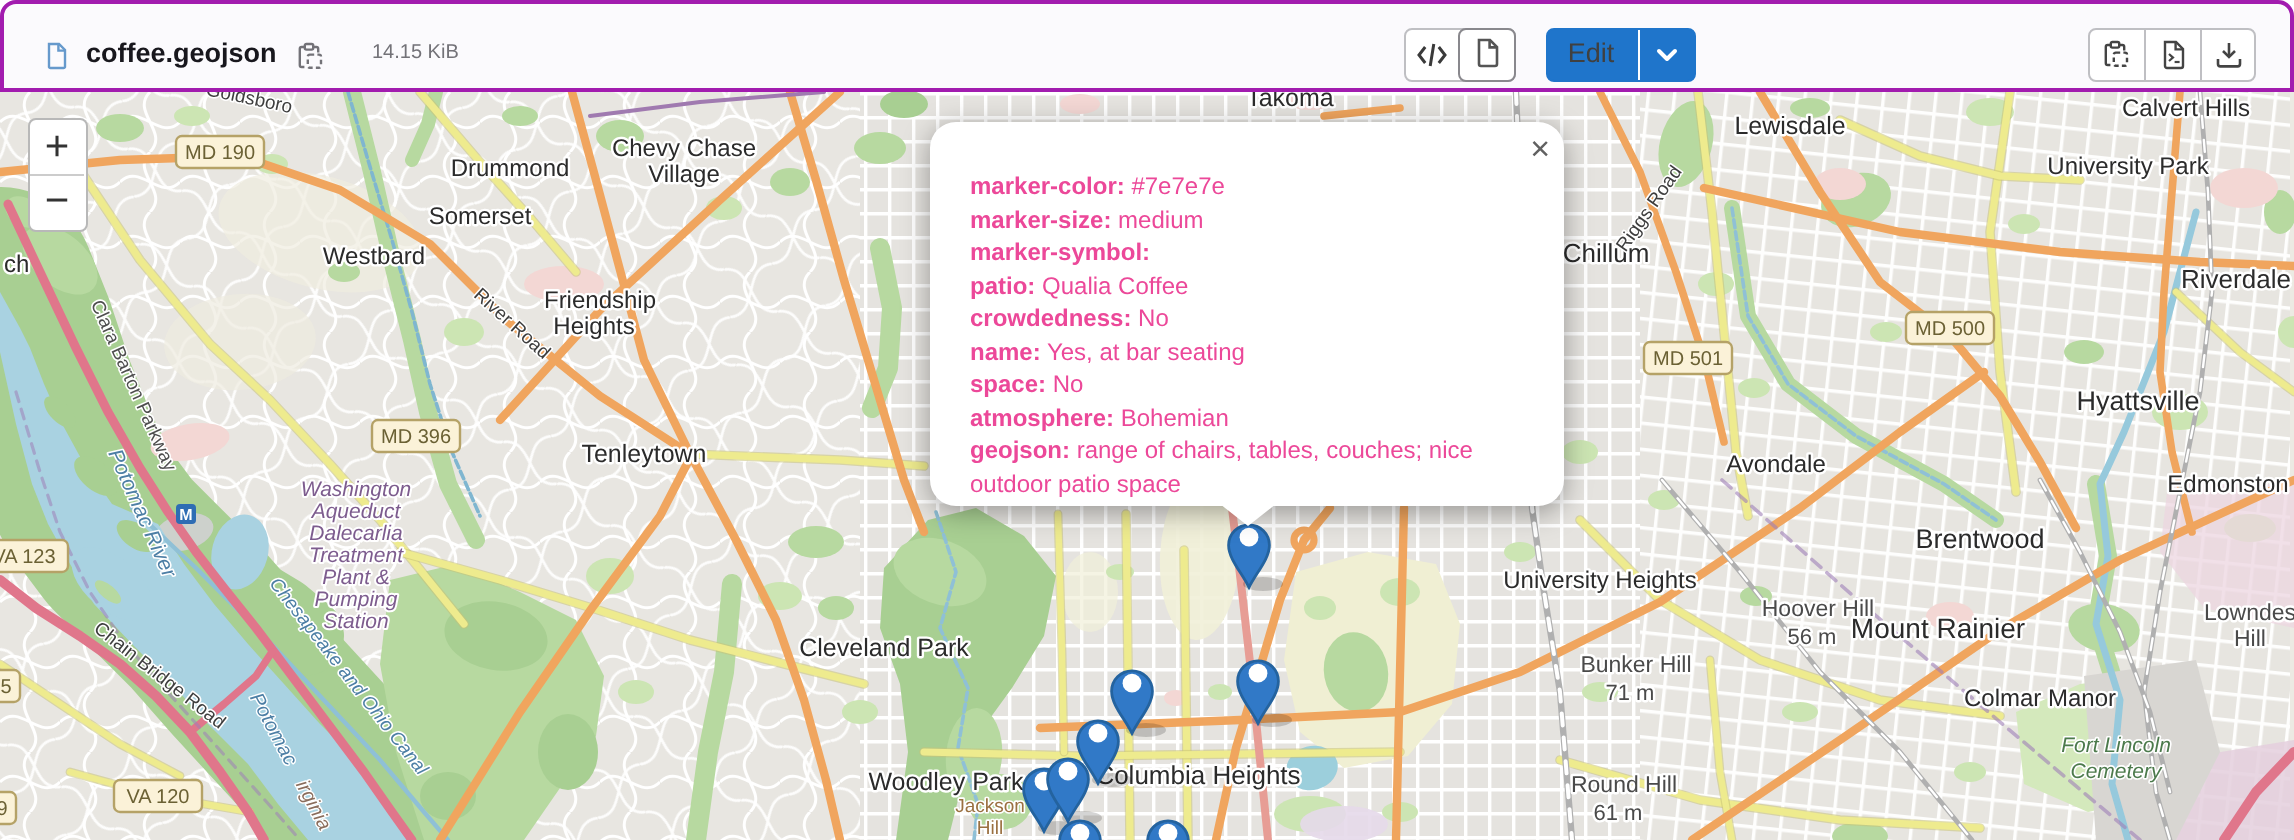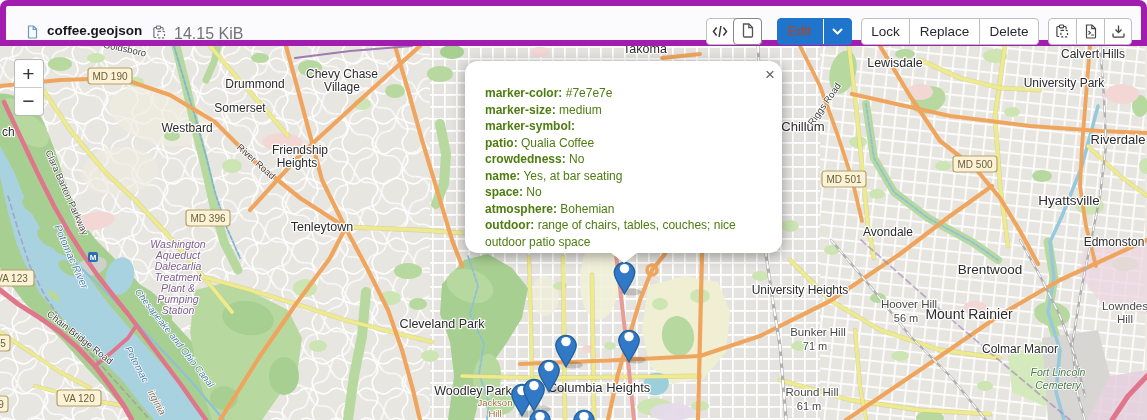--- a/index.html
+++ b/index.html
@@ -1,28 +1,28 @@
 <!DOCTYPE html>
 <html><head>
 <meta charset="utf-8">
 <style>
 * { margin:0; padding:0; box-sizing:border-box; }
 body { font-family:"Liberation Sans", sans-serif; background:#fff; width:1147px; height:420px; overflow:hidden; }
 .widget { position:absolute; left:0; top:0; width:1147px; height:420px; overflow:hidden; background:#fff; }
-.header { position:absolute; left:0; top:0; width:1147px; height:46px; background:#fbfafd; border:6px solid #a21caf; border-radius:8px 8px 0 0; box-sizing:border-box; }
+.header { position:absolute; left:0; top:0; width:1147px; height:46px; background:#fbfafd; border:2px solid #a21caf; border-radius:8px 8px 0 0; box-sizing:border-box; }
 .fname { position:absolute; left:41px; top:17px; font-size:13.5px; font-weight:bold; color:#18171d; }
-.fsize { position:absolute; left:168px; top:19px; font-size:16px; color:#737278; }
+.fsize { position:absolute; left:184px; top:19px; font-size:10px; color:#737278; }
 .hicon { position:absolute; }
 .btn { position:absolute; top:12px; height:27px; background:#fff; border:1px solid #bfbfc3; border-radius:4px; font-size:13.5px; color:#28272d; text-align:center; line-height:25px; }
 .map { position:absolute; left:0; top:46px; width:1147px; height:374px; background:#eceae3; overflow:hidden; }
 .zoomctl { position:absolute; left:14px; top:13px; width:30px; height:57px; background:#fff; border:1.5px solid rgba(0,0,0,0.28); border-radius:4px; z-index:30; }
 .zoomctl .zin, .zoomctl .zout { position:absolute; left:0; width:27px; text-align:center; color:#333; font-weight:500; font-size:21px; }
 .zdiv { position:absolute; left:0; top:27px; width:27px; border-top:1px solid #ccc; }
 .popup { position:absolute; left:465px; top:15px; width:317px; height:192px; background:#fff; border-radius:13px; box-shadow:0 3px 14px rgba(0,0,0,0.35); z-index:40; }
-.ptext { position:absolute; left:20px; top:24px; width:270px; font-size:12px; line-height:16.5px; color:#4d7c0f; }
+.ptext { position:absolute; left:20px; top:24px; width:270px; font-size:12px; line-height:16.5px; color:#ec4899; }
 .pclose { position:absolute; right:7px; top:4px; font-size:17px; color:#616161; font-weight:normal; }
 </style>
 </head>
 <body>
 <div class="widget">
   <div class="map">
     <svg id="mapsvg" width="1147" height="374" viewBox="0 0 1147 374">
 <defs>
 <pattern id="grid" width="12" height="12" patternUnits="userSpaceOnUse">
   <path d="M0,0.85 H12 M0.85,0 V12" stroke="#ffffff" stroke-width="1.7" fill="none"></path>
@@ -341,21 +341,21 @@
       <div class="pclose">×</div>
       <div class="ptext">
         <b>marker-color:</b> #7e7e7e<br>
         <b>marker-size:</b> medium<br>
         <b>marker-symbol:</b><br>
         <b>patio:</b> Qualia Coffee<br>
         <b>crowdedness:</b> No<br>
         <b>name:</b> Yes, at bar seating<br>
         <b>space:</b> No<br>
         <b>atmosphere:</b> Bohemian<br>
-        <b>outdoor:</b> range of chairs, tables, couches; nice<br>
+        <b>geojson:</b> range of chairs, tables, couches; nice<br>
         outdoor patio space
       </div>
     </div>
     <div class="zoomctl">
       <div class="zin" style="top:2px;">+</div>
       <div class="zdiv"></div>
       <div class="zout" style="top:29px;">−</div>
     </div>
   </div>
   <div class="header">
@@ -378,31 +378,26 @@
     <svg class="hicon" style="left:706px;top:19px;z-index:5;" width="16" height="13" viewBox="0 0 16 13">
       <path d="M4.6 2.5 L1.5 6.5 L4.6 10.5 M11.4 2.5 L14.5 6.5 L11.4 10.5 M8.9 1 L7.1 12" fill="none" stroke="#3a3a3a" stroke-width="1.5"></path>
     </svg>
     <div class="btn" style="left:727px; width:29px; border:1px solid #89888d;"></div>
     <svg class="hicon" style="left:735.5px;top:17px;z-index:5;" width="12" height="15" viewBox="0 0 12 15">
       <path d="M1.5 1 H7 L10.5 4.5 V13 A1 1 0 0 1 9.5 14 H2.5 A1 1 0 0 1 1.5 13 Z" fill="none" stroke="#555" stroke-width="1.3"></path>
       <path d="M6.8 1.2 V4.7 H10.3" fill="none" stroke="#555" stroke-width="1.3"></path>
     </svg>
 
     <div class="btn" style="left:771px; width:75px; background:#1f75cb; border-color:#1f75cb; color:#fff;"></div>
-    <div style="position:absolute; left:771px; top:12px; width:45px; height:27px; color:#c2410c; font-size:13.5px; text-align:center; line-height:26px; z-index:5;">Edit</div>
+    <div style="position:absolute; left:771px; top:12px; width:45px; height:27px; color:#404040; font-size:13.5px; text-align:center; line-height:26px; z-index:5;">Edit</div>
     <div style="position:absolute; left:816.5px; top:13px; width:1px; height:25px; background:#fff; z-index:6;"></div>
     <svg class="hicon" style="left:826px;top:22px;z-index:5;" width="11" height="7" viewBox="0 0 11 7">
       <path d="M1.5 1.5 L5.5 5.5 L9.5 1.5" fill="none" stroke="#fff" stroke-width="2" stroke-linecap="round" stroke-linejoin="round"></path>
     </svg>
 
-    <div class="btn" style="left:855px; width:178px; display:flex;">
-      <div style="flex:0 0 48px; border-right:1px solid #bfbfc3;">Lock</div>
-      <div style="flex:0 0 70px; border-right:1px solid #bfbfc3;">Replace</div>
-      <div style="flex:1;">Delete</div>
-    </div>
 
     <div class="btn" style="left:1042px; width:84px; display:flex;">
       <div style="flex:0 0 28px; border-right:1px solid #bfbfc3;"></div>
       <div style="flex:0 0 28px; border-right:1px solid #bfbfc3;"></div>
       <div style="flex:1;"></div>
     </div>
     <svg class="hicon" style="left:1050px;top:18px;z-index:5;" width="13" height="15" viewBox="0 0 13 15">
       <g fill="none" stroke="#444" stroke-width="1.2">
         <path d="M3.5 2.5 H1.8 A0.9 0.9 0 0 0 0.9 3.4 V11.6 A0.9 0.9 0 0 0 1.8 12.5 H3.2"></path>
         <path d="M7.5 2.5 H9.2 A0.9 0.9 0 0 1 10.1 3.4 V5.2"></path>

